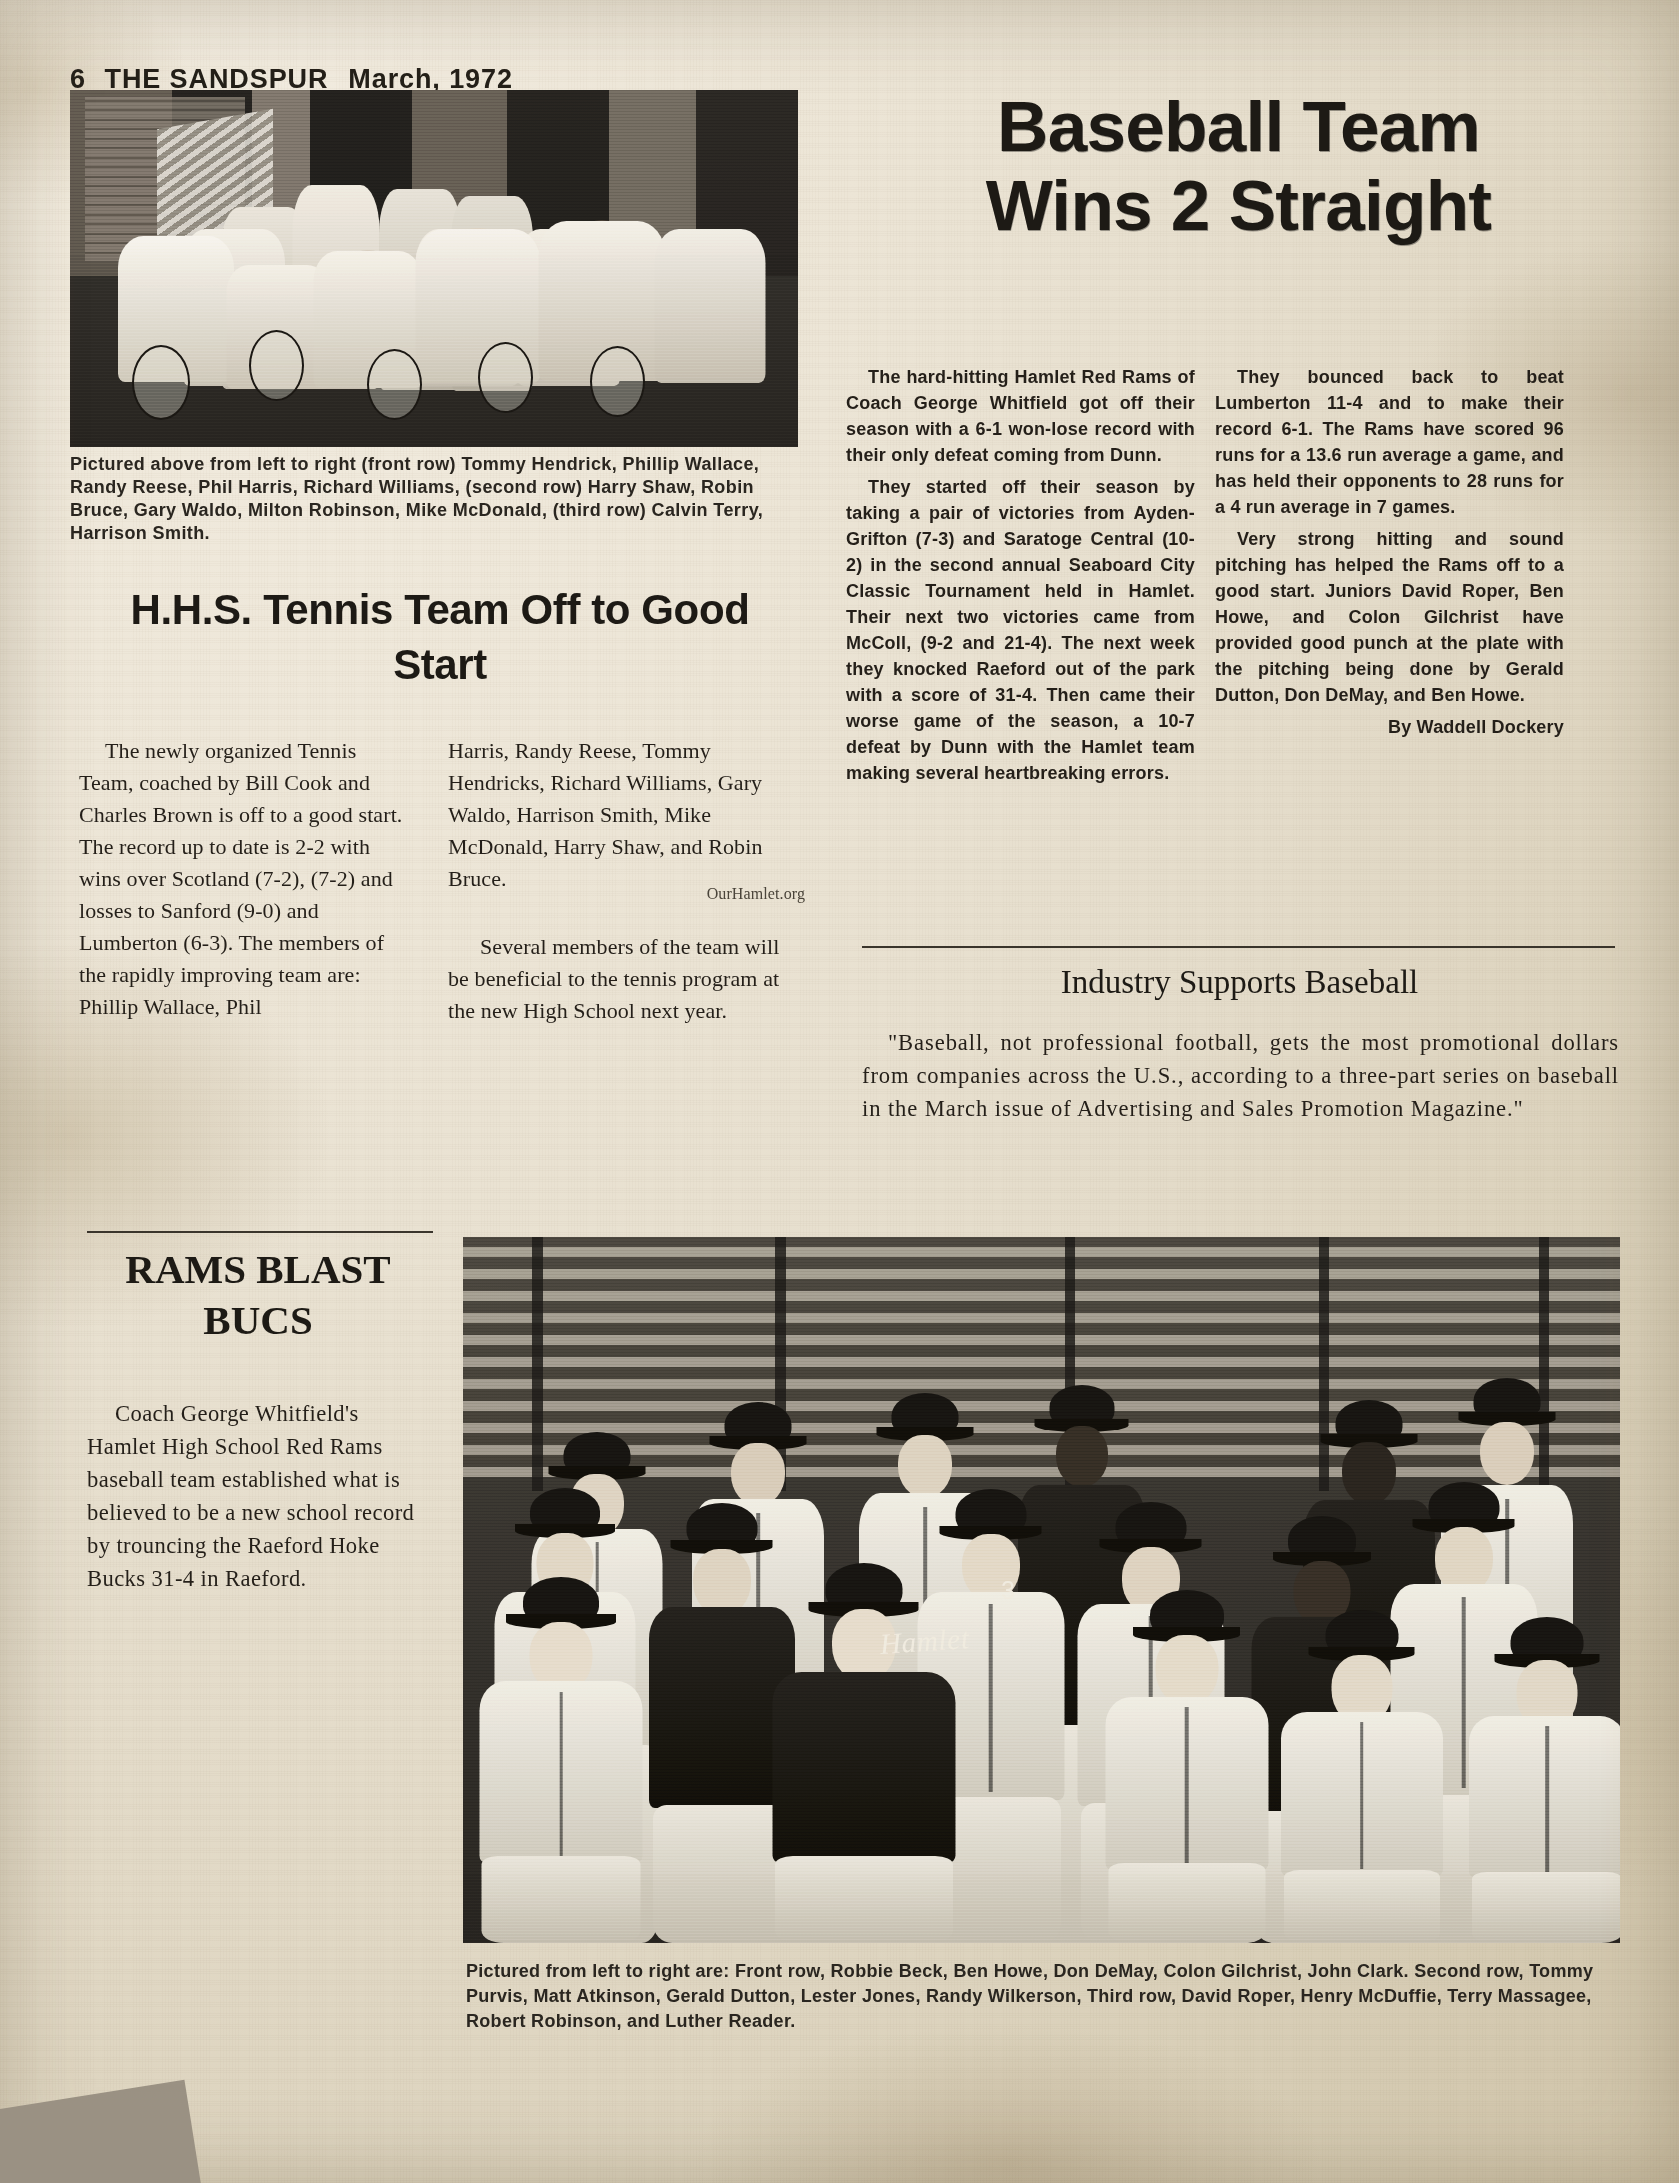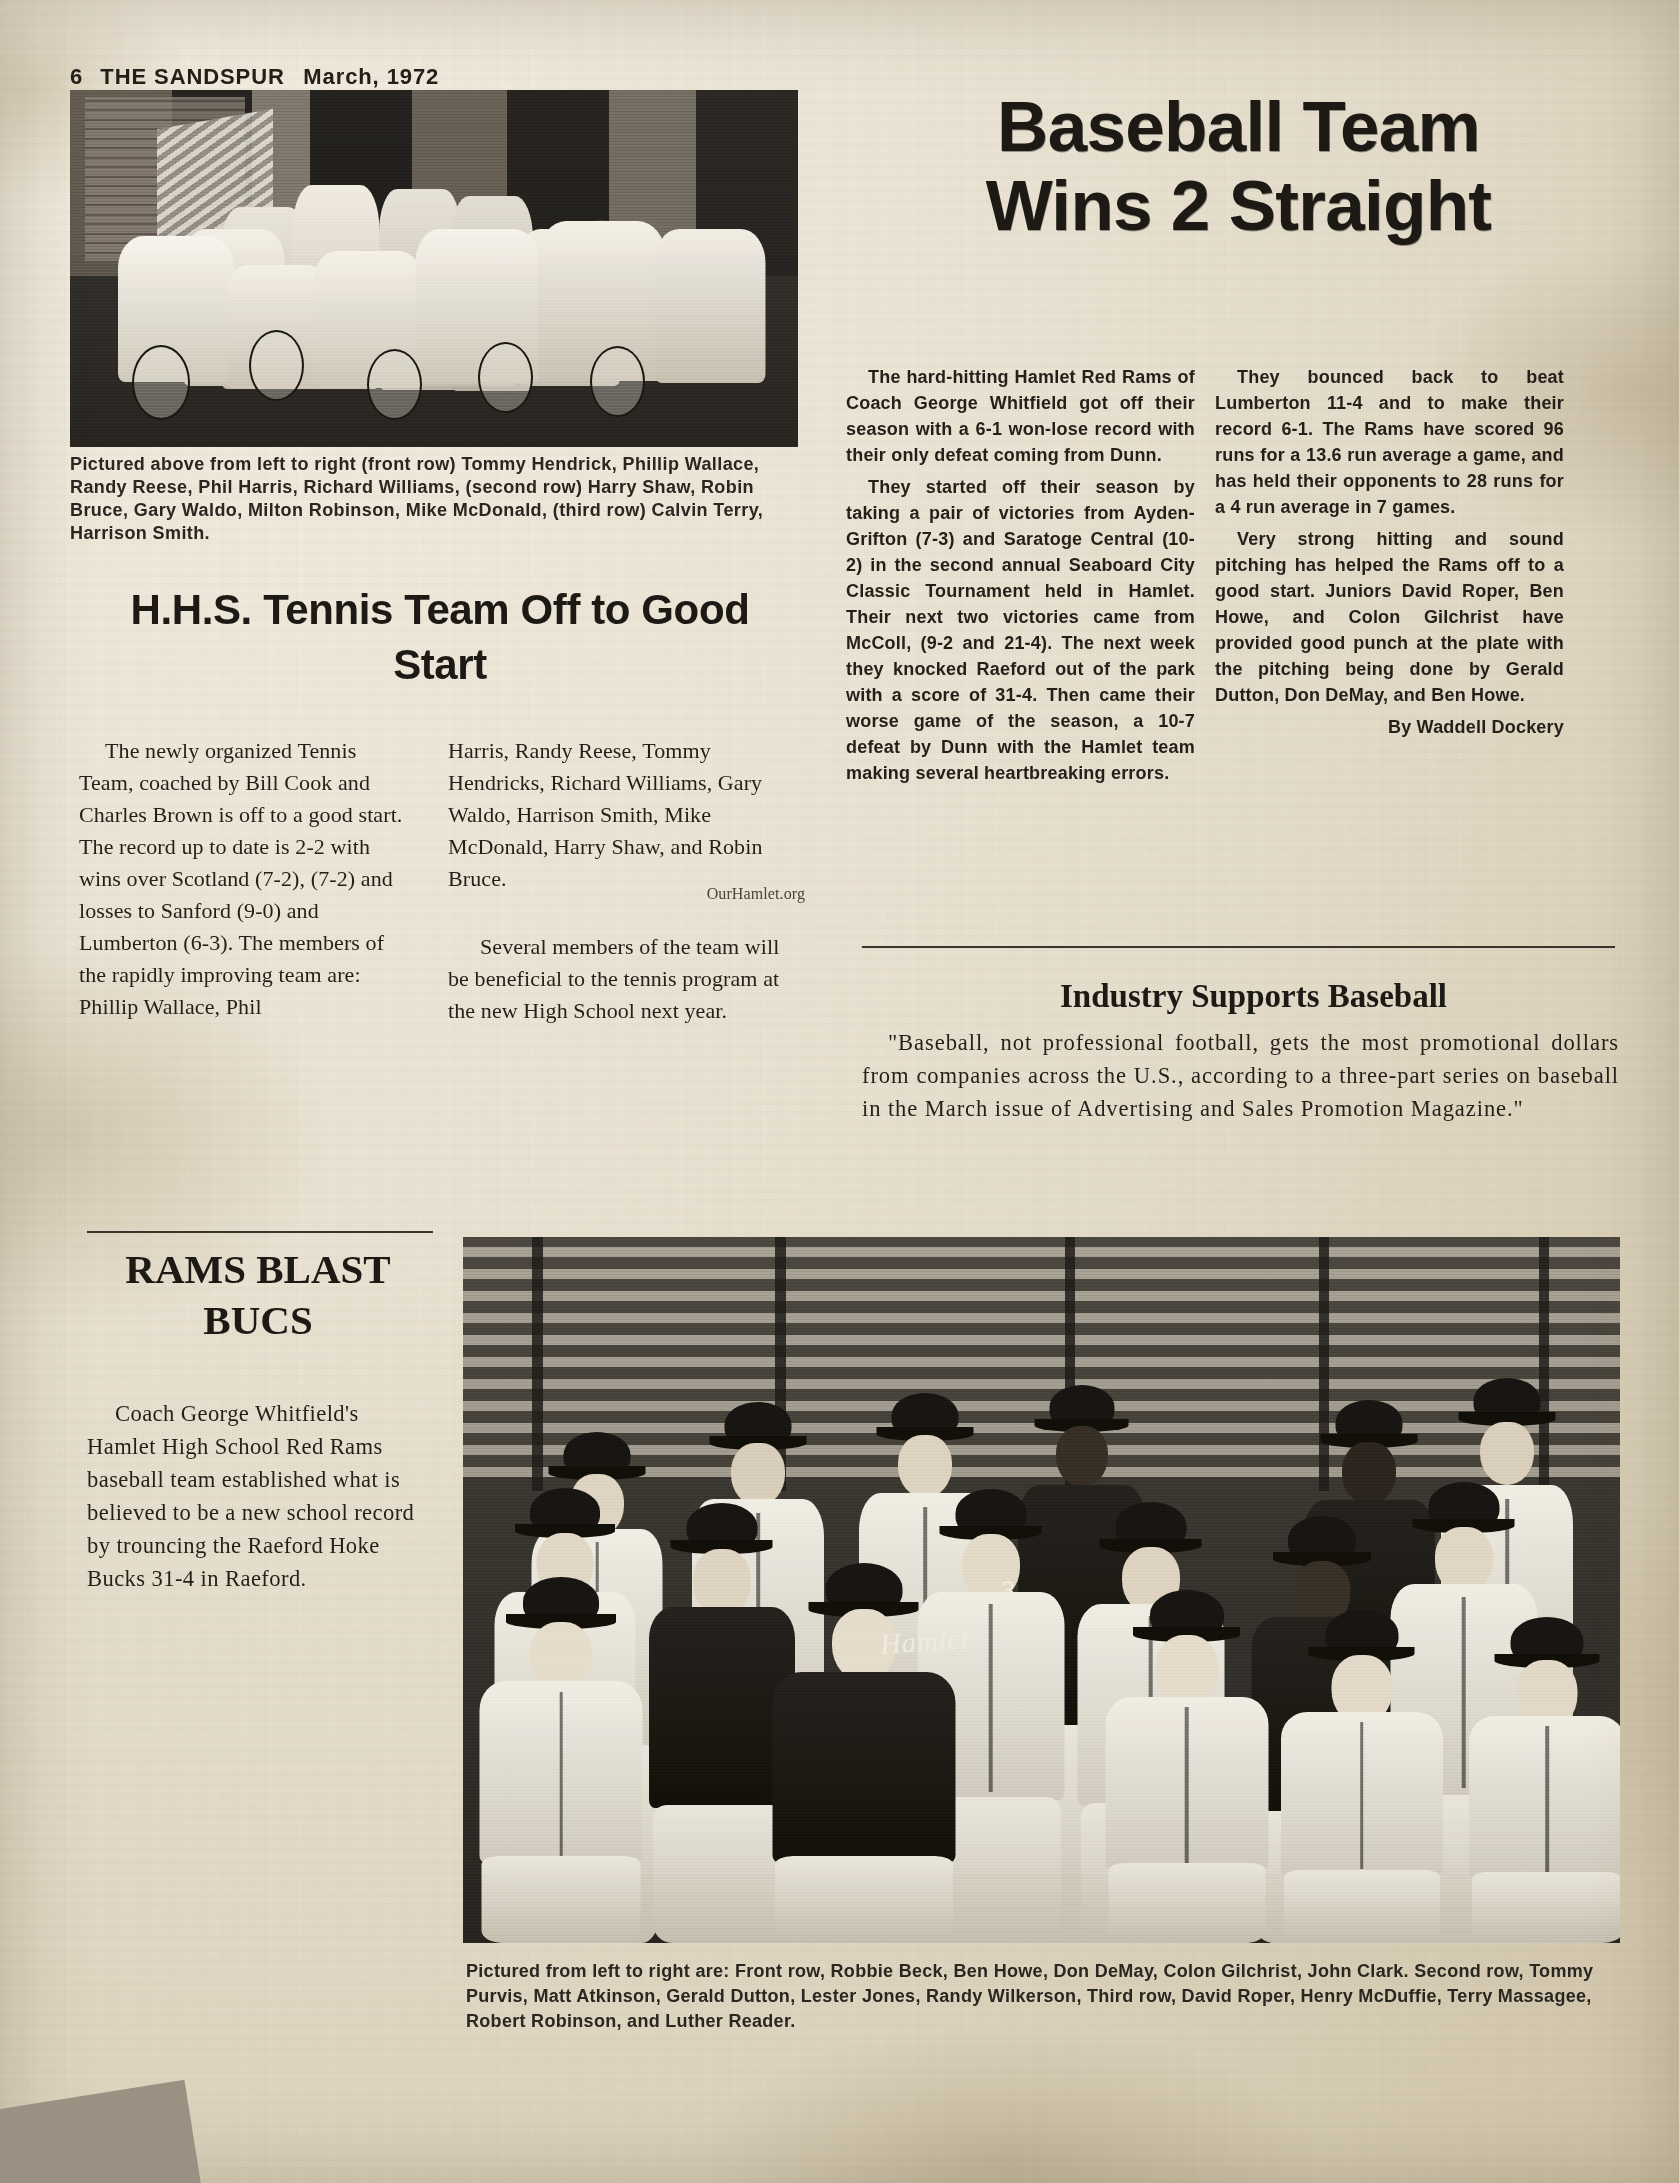--- a/index.html
+++ b/index.html
@@ -54,21 +54,21 @@
     z-index: 3;
   }
 
   
   #masthead {
     position: absolute;
     left: 70px;
     top: 64px;
     font-family: "Liberation Sans", sans-serif;
     font-weight: bold;
-    font-size: 22px;
+    font-size: 27px;
     letter-spacing: 0.9px;
     color: #242019;
   }
   #masthead .issue { margin-left: 11.6px; }
 
   
   .photo {
     position: absolute;
     overflow: hidden;
     background: #6e6a62;
@@ -175,24 +175,24 @@
     text-align: center;
     font-family: "Liberation Serif", serif;
     font-weight: bold;
     font-size: 41px;
     line-height: 51px;
     color: #1d1a15;
   }
   h2.headline-industry {
     position: absolute;
     left: 862px; top: 961px; width: 753px;
-    margin: 15px;
+    margin: 1px;
     text-align: center;
     font-family: "Liberation Serif", serif;
-    font-weight: bold;
+    font-weight: normal;
     font-size: 33px;
     line-height: 41px;
     color: #1d1a15;
   }
 
   
   .rule {
     position: absolute;
     height: 2.2px;
     background: #3a352c;

